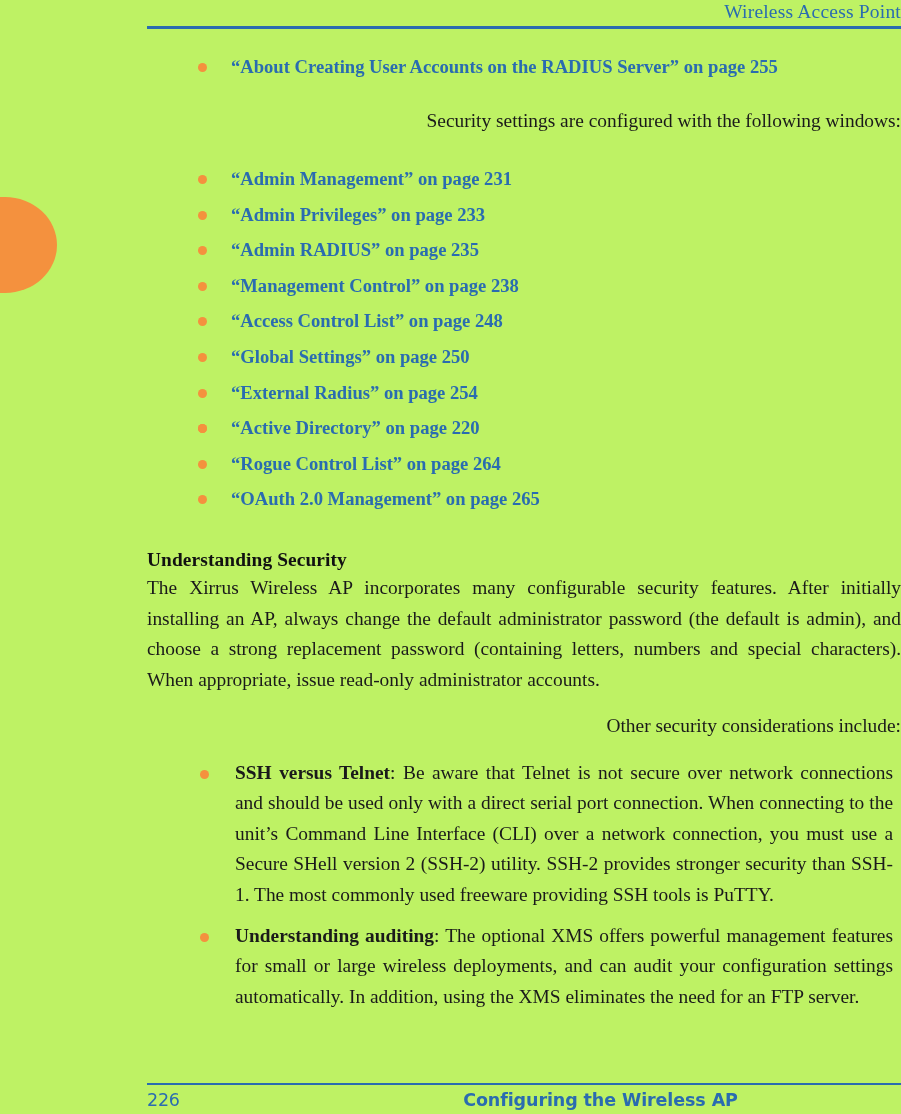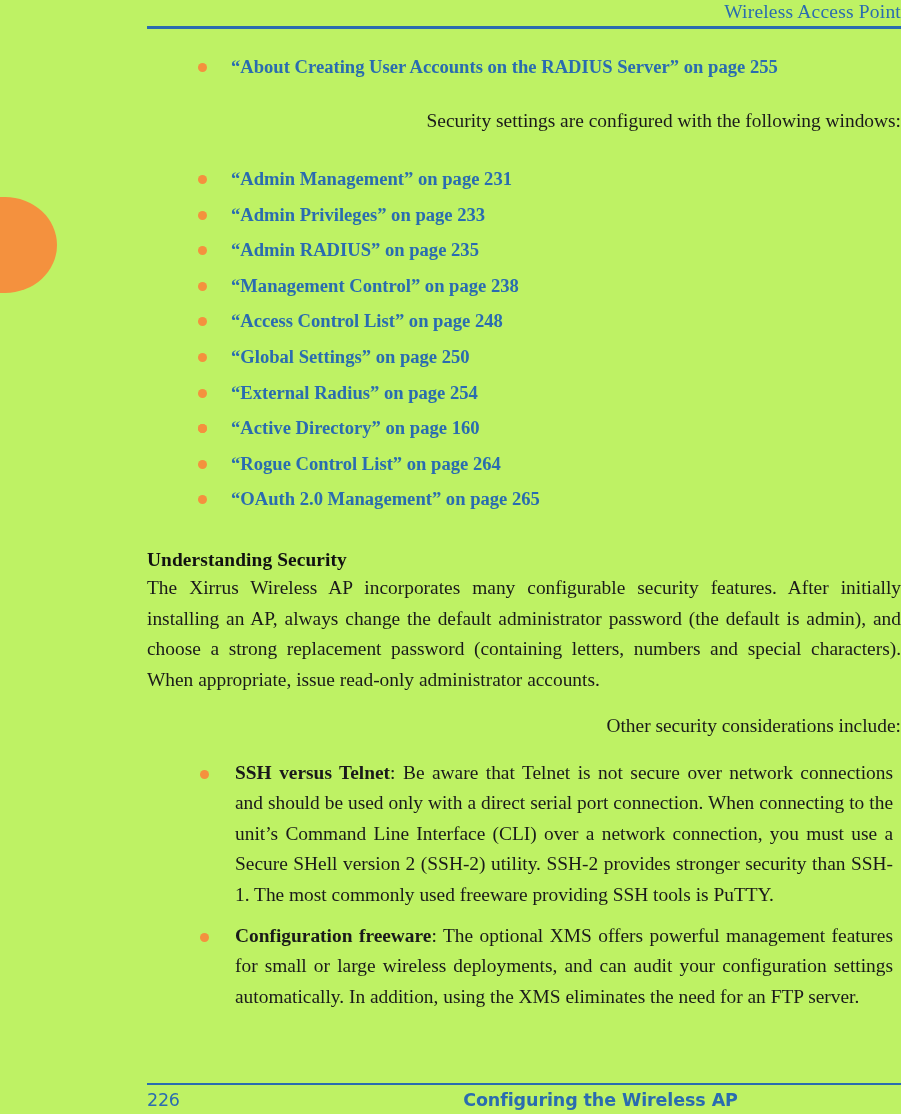--- a/index.html
+++ b/index.html
@@ -217,21 +217,21 @@
       </li>
       <li>
         <span class="dot"></span>
         <span>“External Radius” on page 254</span>
       </li>
       <li>
         <span class="dot"></span>
       </li>
       <li>
         <span class="dot"></span>
-        <span>“Active Directory” on page 160</span>
+        <span>“Active Directory” on page 220</span>
       </li>
       <li>
         <span class="dot"></span>
         <span>“Rogue Control List” on page 264</span>
       </li>
       <li>
         <span class="dot"></span>
         <span>“OAuth 2.0 Management” on page 265</span>
       </li>
     </ul>
@@ -248,21 +248,21 @@
 
     <div class="spacer-8"></div>
 
     <ul class="proselist">
       <li>
         <span class="dot"></span>
         <b>SSH versus Telnet</b><span>: Be aware that Telnet is not secure over network connections and should be used only with a direct serial port connection. When connecting to the unit’s Command Line Interface (CLI) over a network connection, you must use a Secure SHell version 2 (SSH-2) utility. SSH-2 provides stronger security than SSH-1. The most commonly used freeware providing SSH tools is PuTTY.</span>
       </li>
       <li>
         <span class="dot"></span>
-        <b>Configuration freeware</b><span>: The optional XMS offers powerful management features for small or large wireless deployments, and can audit your configuration settings automatically. In addition, using the XMS eliminates the need for an FTP server.</span>
+        <b>Understanding auditing</b><span>: The optional XMS offers powerful management features for small or large wireless deployments, and can audit your configuration settings automatically. In addition, using the XMS eliminates the need for an FTP server.</span>
       </li>
     </ul>
 
   </div>
 
   <div class="footer-rule"></div>
   <div class="footer-page">226</div>
   <div class="footer-title">Configuring the Wireless AP</div>
 
 </div>

